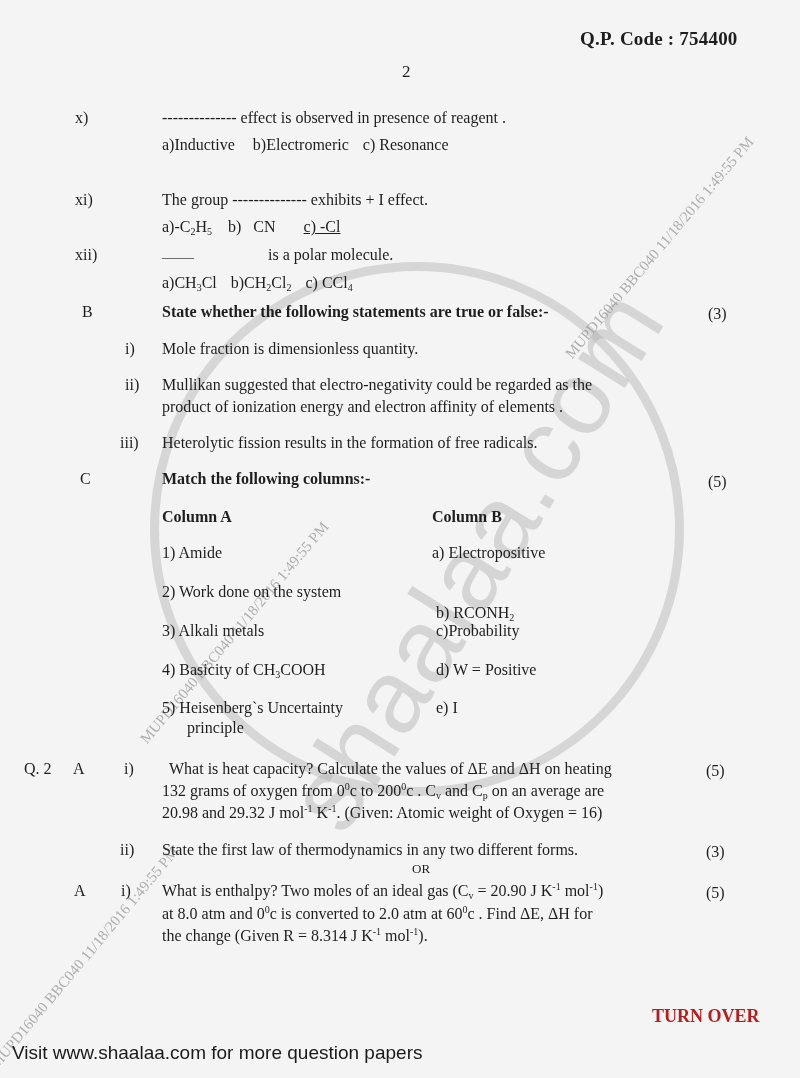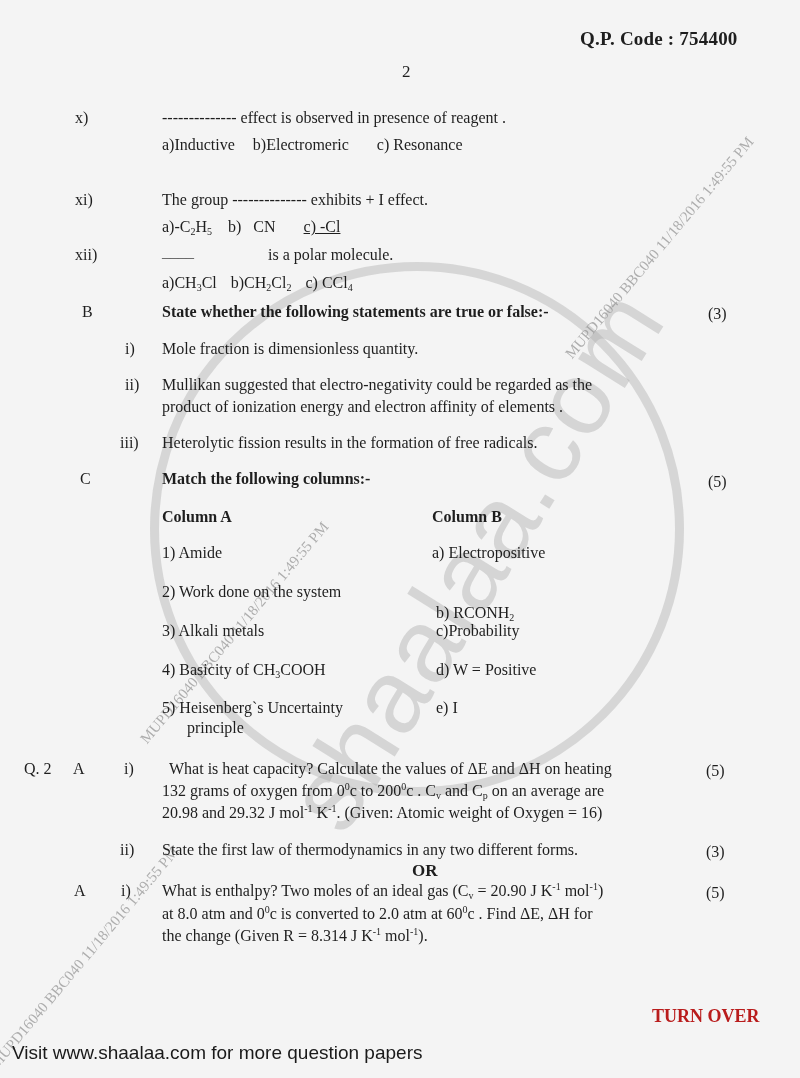--- a/index.html
+++ b/index.html
@@ -65,41 +65,41 @@
       font-family: "Liberation Sans", "DejaVu Sans", sans-serif;
       font-size: 19px;
       color: #1a1a1a;
     }
     .turn-over {
       left: 652px; top: 1006px;
       font-size: 18px; font-weight: bold;
       color: #b91c1c;
     }
     .or-text {
-      left: 412px; top: 861px; font-size: 17px; font-weight: bold;
+      left: 412px; top: 861px; font-size: 13px; font-weight: normal;
     }
   </style>
 </head>
 <body>
 
 <div class="watermark-circle"></div>
 <div class="watermark-big">shaalaa.com</div>
 <div class="stamp" style="left:150px; top:730px; transform: rotate(-50deg);">MUPD16040 BBC040 11/18/2016 1:49:55 PM</div>
 <div class="stamp" style="left:575px; top:345px; transform: rotate(-50deg);">MUPD16040 BBC040 11/18/2016 1:49:55 PM</div>
 <div class="stamp" style="left:0px; top:1055px; transform: rotate(-50deg);">MUPD16040 BBC040 11/18/2016 1:49:55 PM</div>
 
 <div class="abs qp-code">Q.P. Code : 754400</div>
 <div class="abs page-num">2</div>
 
 <div class="abs num-col" style="left:75px; top:109px;">x)</div>
 <div class="abs" style="left:162px; top:109px;">-------------- effect is observed in presence of reagent .</div>
 <div class="abs" style="left:162px; top:136px;">
   <span>a)Inductive</span>
   <span style="margin-left:14px;">b)Electromeric</span>
-  <span style="margin-left:24px;">c) Resonance</span>
+  <span style="margin-left:10px;">c) Resonance</span>
 </div>
 
 <div class="abs num-col" style="left:75px; top:191px;">xi)</div>
 <div class="abs" style="left:162px; top:191px;">The group -------------- exhibits + I effect.</div>
 <div class="abs" style="left:162px; top:218px;">
   <span><span>a)-C</span><sub>2</sub><span>H</span><sub>5</sub></span>
   <span style="margin-left:12px; white-space:pre;">b)   CN</span>
   <span style="margin-left:24px;text-decoration:underline;">c) -Cl</span>
 </div>
 

